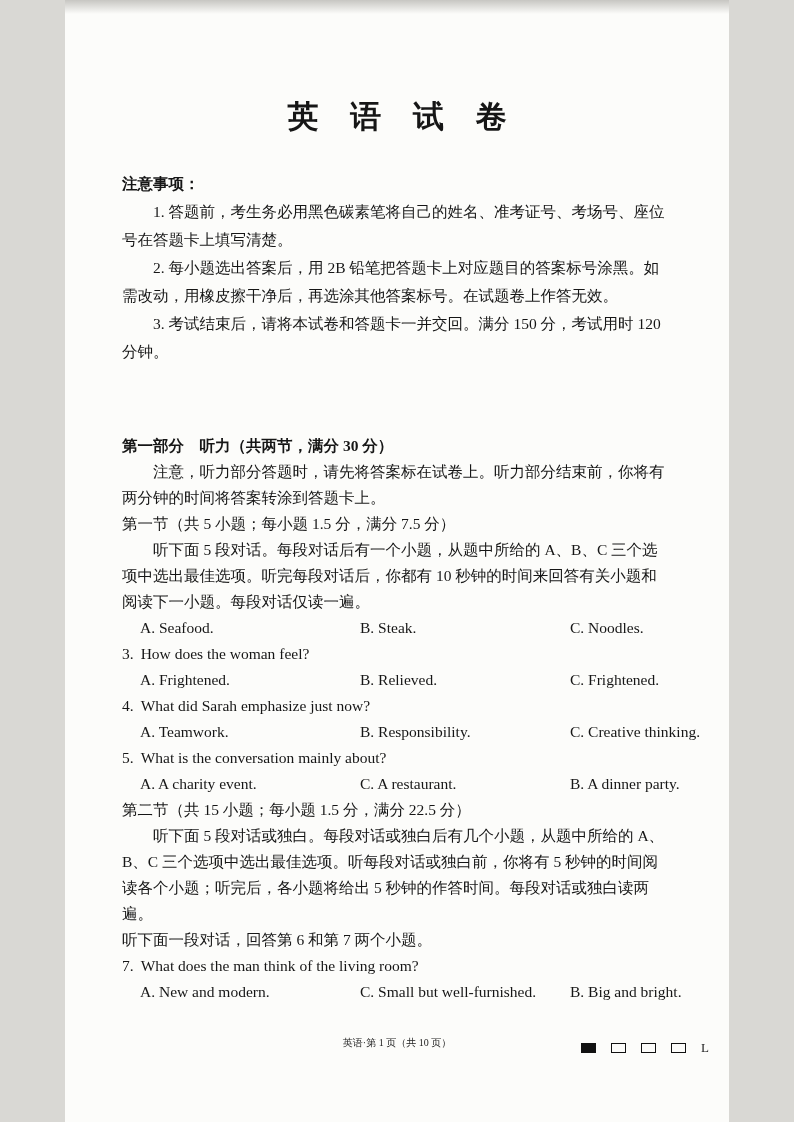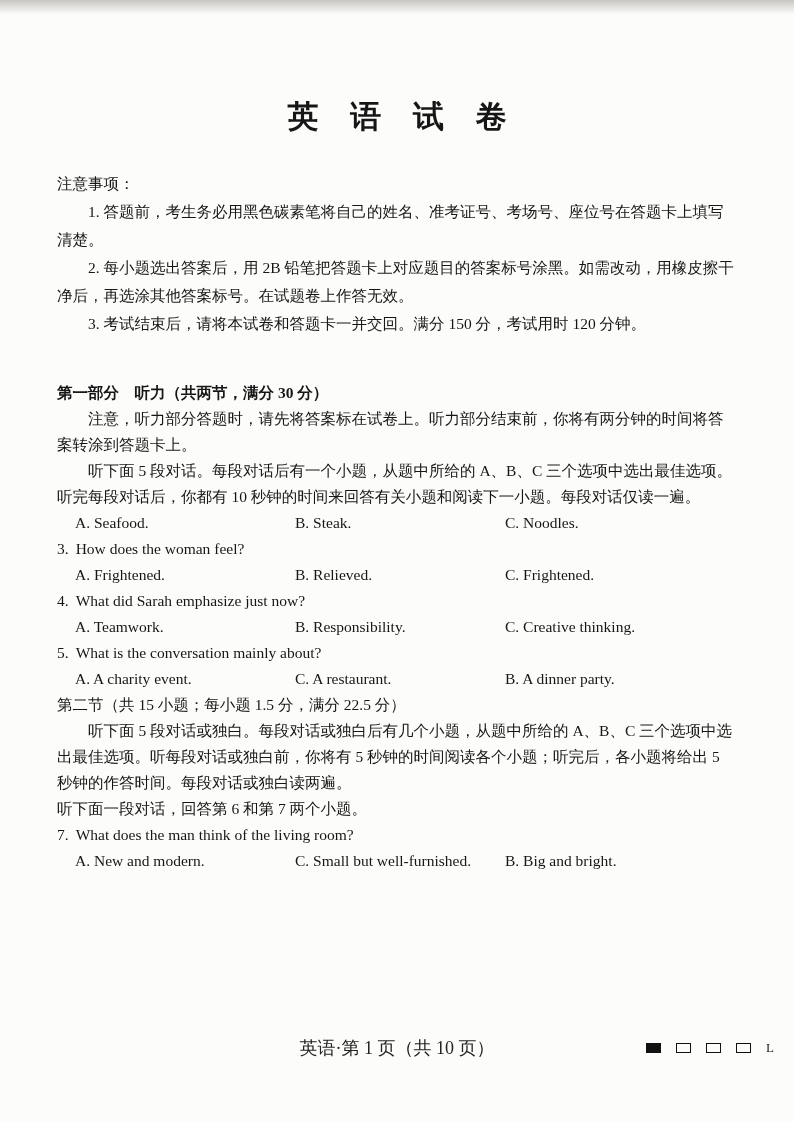--- a/index.html
+++ b/index.html
@@ -1,44 +1,44 @@
 <!DOCTYPE html>
 <html><head>
 <meta charset="utf-8">
 <style>
   * { box-sizing: border-box; }
   html, body { margin: 0; padding: 0; background: #d9d8d4; }
   .page {
-    width: 794px; height: 1122px; margin: 0 auto; position: relative;
+    width: 664px; height: 1122px; margin: 0 auto; position: relative;
     background: #fcfcfa; color: #161616;
     font-family: "Liberation Serif", "DejaVu Serif", serif;
     font-size: 15.5px; padding: 98px 57px 0; overflow: hidden;
   }
   .scan-edge {
     position: absolute; top: 0; left: 0; right: 0; height: 14px;
     background: linear-gradient(#c7c6c2, #fcfcfa);
   }
   h1.title {
     margin: 0 0 34px; text-align: center; font-weight: bold;
     font-size: 31px; line-height: 38px; letter-spacing: 12px;
     text-indent: 12px; 
   }
   .notice { line-height: 28px; }
   .notice p { margin: 0; text-indent: 2em; }
-  .notice .notice-heading { text-indent: 0; font-weight: normal; }
-  .body-flow { line-height: 26px; margin-top: 42px; }
+  .notice .notice-heading { text-indent: 0; font-weight: bold; }
+  .body-flow { line-height: 26px; margin-top: 67px; }
   .body-flow p { margin: 0; }
   .indent { text-indent: 2em; }
   .bold { font-weight: bold; }
   .q-num { display: inline-block; margin-right: 7px; }
   .options { display: grid; grid-template-columns: 220px 210px 1fr; padding-left: 18px; }
   .opt { white-space: nowrap; }
   .footer {
     position: absolute; top: 1036px; left: 0; width: 100%;
-    text-align: center; font-size: 18px; color: #222;
+    text-align: center; font-size: 10px; color: #222;
   }
   .print-marks {
     position: absolute; top: 1040px; right: 20px;
     display: flex; align-items: center; gap: 15px;
   }
   .mark { width: 15px; height: 10px; border: 1.6px solid #111; background: transparent; }
   .mark.filled { background: #111; }
   .mark-label { font-size: 13px; color: #222; }
 </style>
 </head>
@@ -53,20 +53,21 @@
     <p class="notice-heading">注意事项：</p>
     <p>1. 答题前，考生务必用黑色碳素笔将自己的姓名、准考证号、考场号、座位号在答题卡上填写清楚。</p>
     <p>2. 每小题选出答案后，用 2B 铅笔把答题卡上对应题目的答案标号涂黑。如需改动，用橡皮擦干净后，再选涂其他答案标号。在试题卷上作答无效。</p>
     <p>3. 考试结束后，请将本试卷和答题卡一并交回。满分 150 分，考试用时 120 分钟。</p>
   </div>
 
   <div class="body-flow">
     <p class="bold">第一部分　听力（共两节，满分 30 分）</p>
     <p class="indent">注意，听力部分答题时，请先将答案标在试卷上。听力部分结束前，你将有两分钟的时间将答案转涂到答题卡上。</p>
 
+    <p>第一节（共 5 小题；每小题 1.5 分，满分 7.5 分）</p>
     <p class="indent">听下面 5 段对话。每段对话后有一个小题，从题中所给的 A、B、C 三个选项中选出最佳选项。听完每段对话后，你都有 10 秒钟的时间来回答有关小题和阅读下一小题。每段对话仅读一遍。</p>
 
 
     <div class="question">
       <div class="options">
         <span class="opt">A. Seafood.</span>
         <span class="opt">B. Steak.</span>
         <span class="opt">C. Noodles.</span>
       </div>
     </div>

